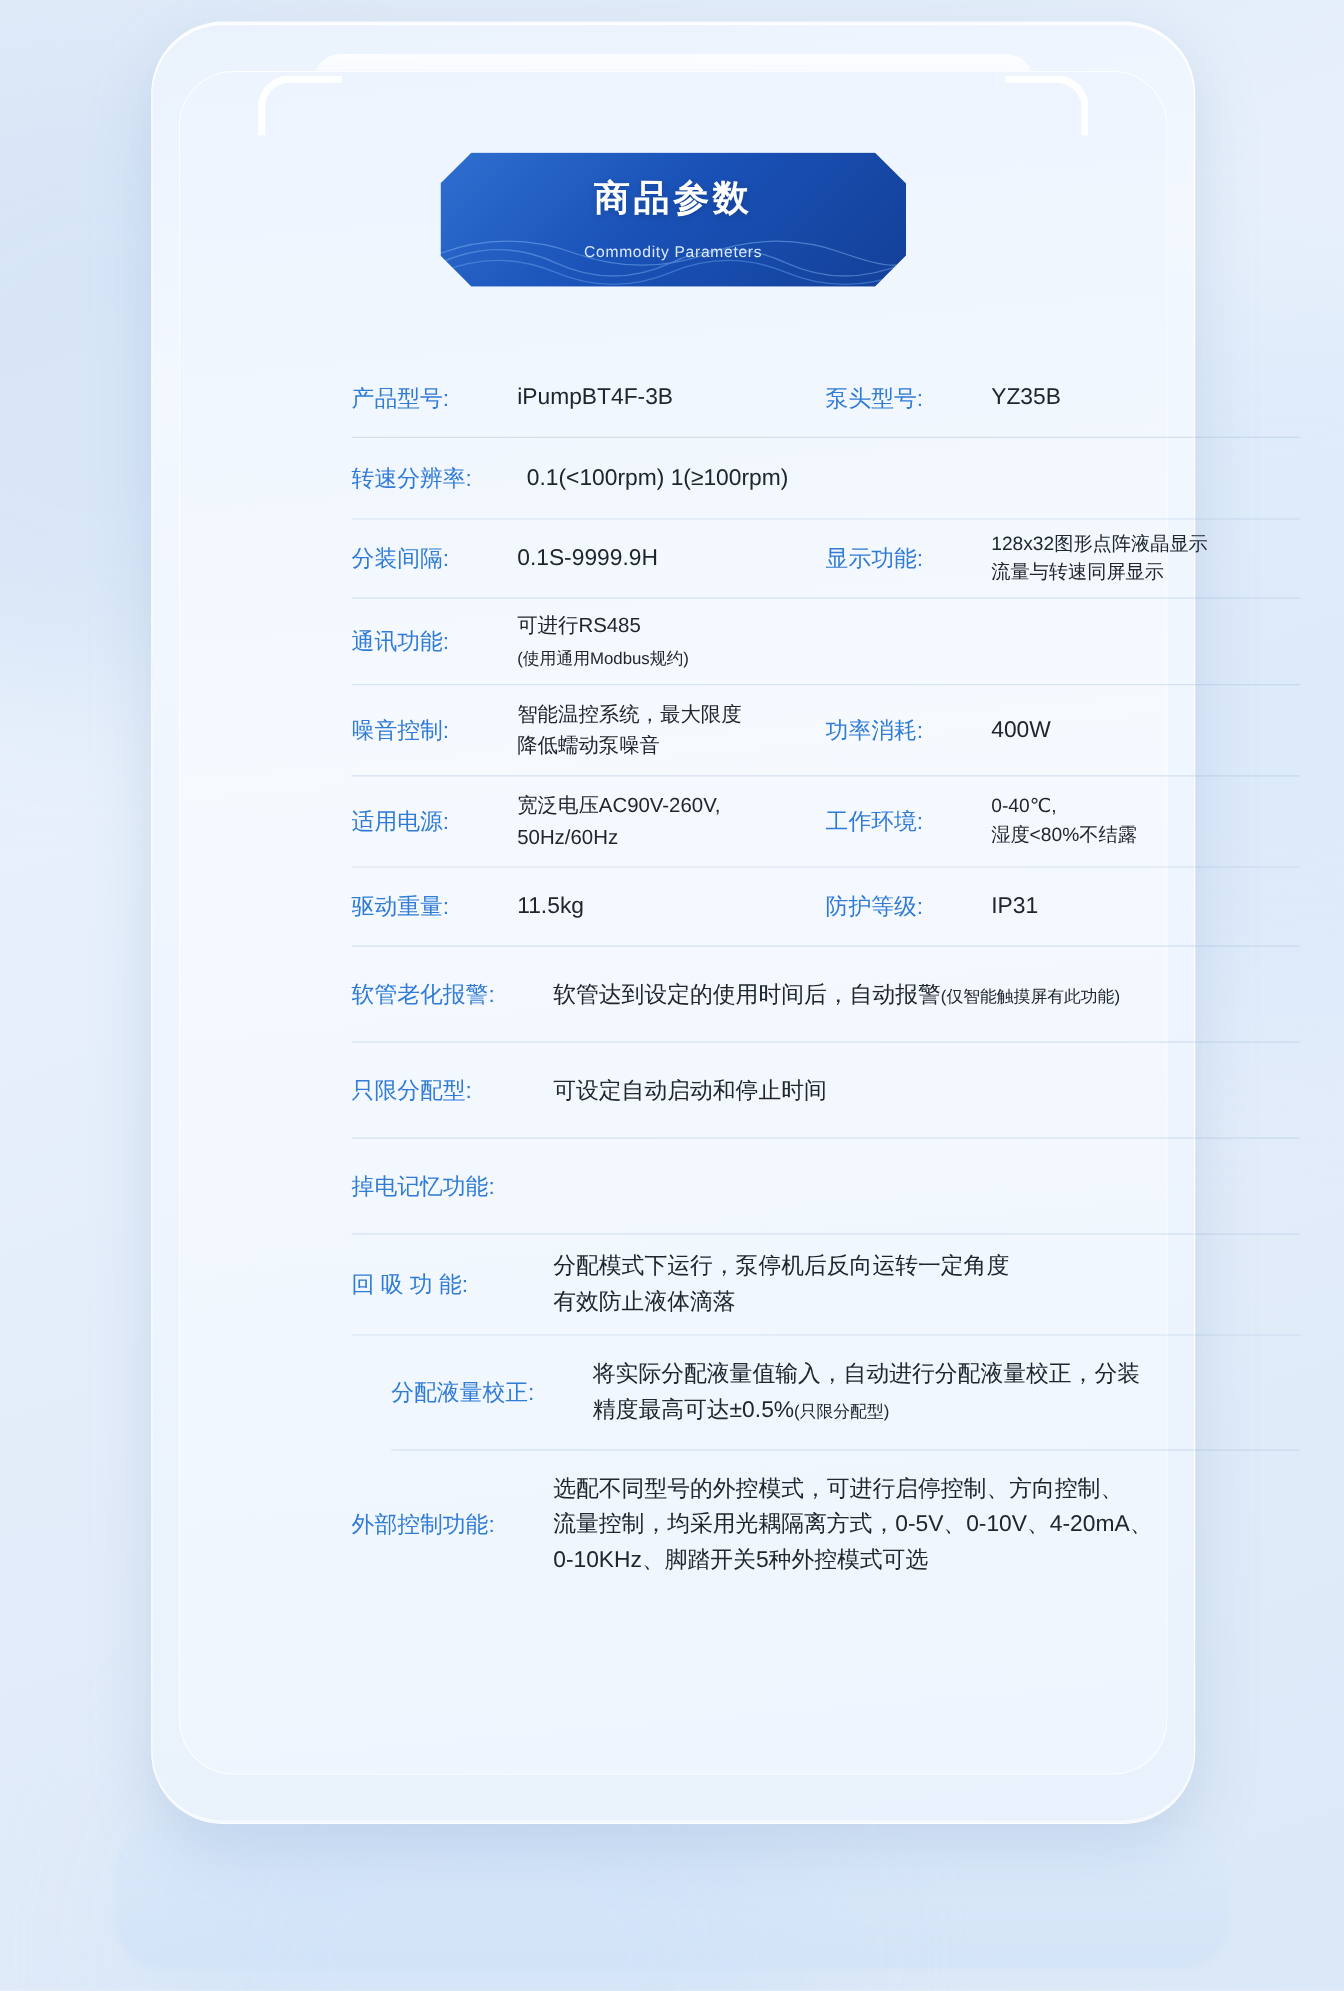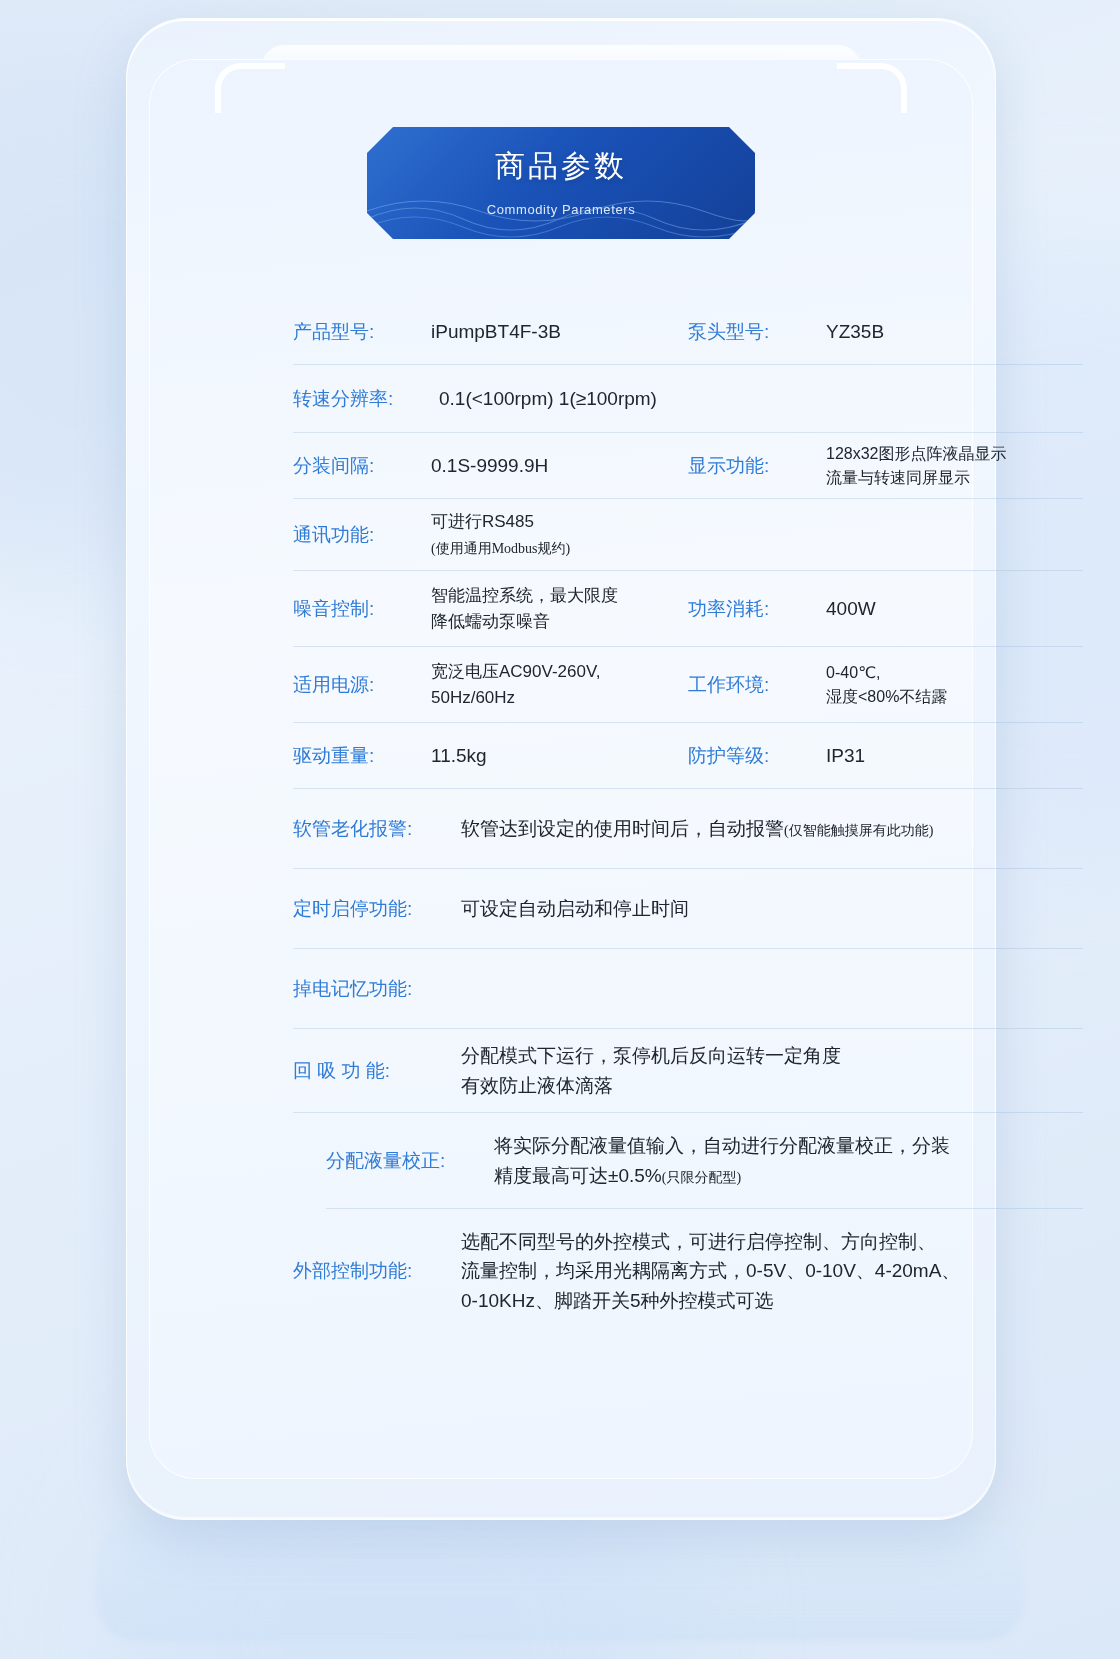--- a/index.html
+++ b/index.html
@@ -100,21 +100,21 @@
   }
   .title-badge .wave {
     position: absolute;
     left: 0; right: 0; bottom: 0; height: 60px;
     opacity: .45;
   }
   .title-cn {
     position: relative;
     color: #ffffff;
     font-size: 30px;
-    font-weight: normal;
+    font-weight: bold;
     letter-spacing: 3px;
     line-height: 1;
     margin-bottom: 22px;
     text-shadow: 0 2px 6px rgba(0,0,0,0.18);
   }
   .title-en {
     position: relative;
     color: #dce9fb;
     font-size: 13px;
     letter-spacing: .6px;
@@ -150,21 +150,20 @@
     white-space: nowrap;
     padding-right: 10px;
     flex: 0 0 auto;
   }
   .val {
     color: #20262e;
     font-size: 19px;
   }
   .val .small {
     font-size: 14px;
-    font-family: Liberation Serif, serif;
   }
   .val.twoline {
     font-size: 16px;
     line-height: 1.5;
   }
   .val.twoline.bigger {
     font-size: 17px;
   }
   .val.lines {
     font-size: 19px;
@@ -317,21 +316,21 @@
 
     <div class="row r-wide">
       <div class="cell full">
         <span class="lbl lbl-wide">软管老化报警:</span>
         <span class="val"><span>软管达到设定的使用时间后，自动报警</span><span class="small">(仅智能触摸屏有此功能)</span></span>
       </div>
     </div>
 
     <div class="row r-wide">
       <div class="cell full">
-        <span class="lbl lbl-wide">定时启停功能:</span>
+        <span class="lbl lbl-wide">只限分配型:</span>
         <span class="val">可设定自动启动和停止时间</span>
       </div>
     </div>
 
     <div class="row r-wide">
       <div class="cell full">
         <span class="lbl lbl-wide">掉电记忆功能:</span>
       </div>
     </div>
 

